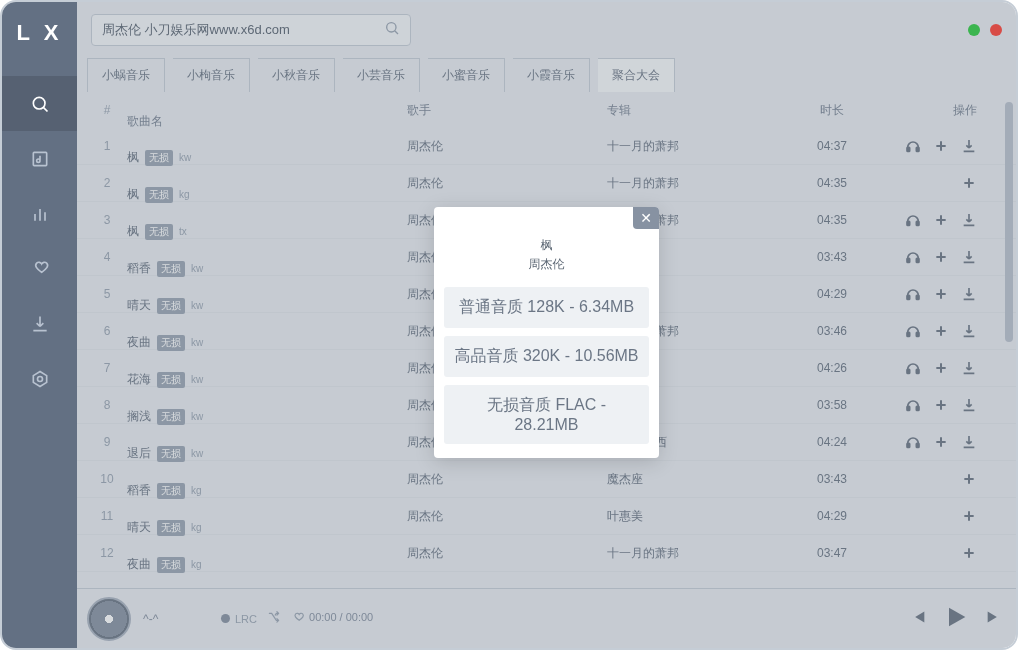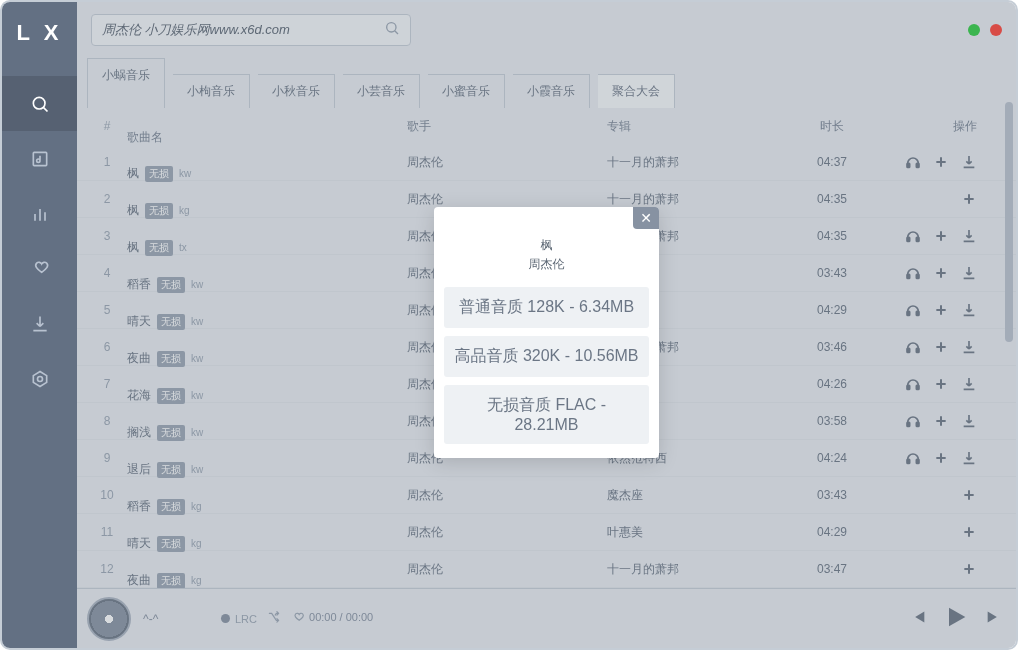--- a/index.html
+++ b/index.html
@@ -1,34 +1,34 @@
 <!DOCTYPE html>
 <html><head>
 <meta charset="utf-8">
 <style>
 * { margin: 0; padding: 0; box-sizing: border-box; }
 body { font-family: -apple-system, "Microsoft YaHei", sans-serif; background: #fff; }
-.app { width: 1018px; height: 650px; border: 2px solid #c5cdd6; border-radius: 10px; display: flex; overflow: hidden; position: relative; }
+.app { width: 1018px; height: 650px; border: 2px solid #c5cdd6; border-radius: 16px; display: flex; overflow: hidden; position: relative; }
 .sidebar { width: 75px; background: #637083; display: flex; flex-direction: column; align-items: center; padding-top: 0; }
 .logo { color: #fff; font-weight: bold; font-size: 22px; letter-spacing: 4px; padding: 18px 0 30px; }
 .side-icon { width: 75px; height: 55px; display: flex; align-items: center; justify-content: center; color: #b8c2d0; cursor: pointer; }
 .side-icon.active { background: #566172; color: #fff; }
 .side-icon svg { width: 20px; height: 20px; }
 .main { flex: 1; display: flex; flex-direction: column; background: #e7eaef; position: relative; }
 .topbar { height: 56px; display: flex; align-items: center; padding: 0 14px; }
 .search-box { width: 320px; height: 32px; background: #f2f4f7; border: 1px solid #c5cdd6; border-radius: 4px; display: flex; align-items: center; padding: 0 10px; }
-.search-input { flex: 1; border: none; background: transparent; font-size: 13px; color: #5b6673; outline: none; font-style: italic; }
+.search-input { flex: 1; border: none; background: transparent; font-size: 13px; color: #5b6673; outline: none; }
 .search-icon { color: #9aa5b3; }
 .win-ctrls { margin-left: auto; display: flex; gap: 10px; }
 .dot { width: 12px; height: 12px; border-radius: 50%; }
 .dot.green { background: #2ecc40; }
 .dot.red { background: #ff4136; }
 .tabs { display: flex; padding-left: 10px; gap: 8px; }
 .tab { padding: 8px 14px; font-size: 12px; color: #6b7685; background: #e7eaef; border: 1px solid #c5cdd6; border-bottom: none; cursor: pointer; }
-.tab + .tab { border-left: none; margin-top: 16px; }
+.tab + .tab { border-left: none; }
 .tab.active { background: #f5f7f9; }
 .table-wrap { flex: 1; overflow: hidden; display: flex; flex-direction: column; background: #e7eaef; }
 .thead, .trow { display: flex; align-items: center; padding: 0 20px 0 10px; font-size: 12px; color: #6b7685; }
 .thead { height: 36px; font-weight: normal; color: #7a8595; }
 .trow { height: 37px; border-bottom: 1px solid #dfe3e9; }
 .col-idx { width: 40px; text-align: center; color: #9aa5b3; }
 .col-name { width: 280px; display: flex; align-items: center; gap: 6px; margin-top: 23px; }
 .col-artist { width: 200px; }
 .col-album { width: 190px; }
 .col-dur { width: 70px; text-align: center; }

